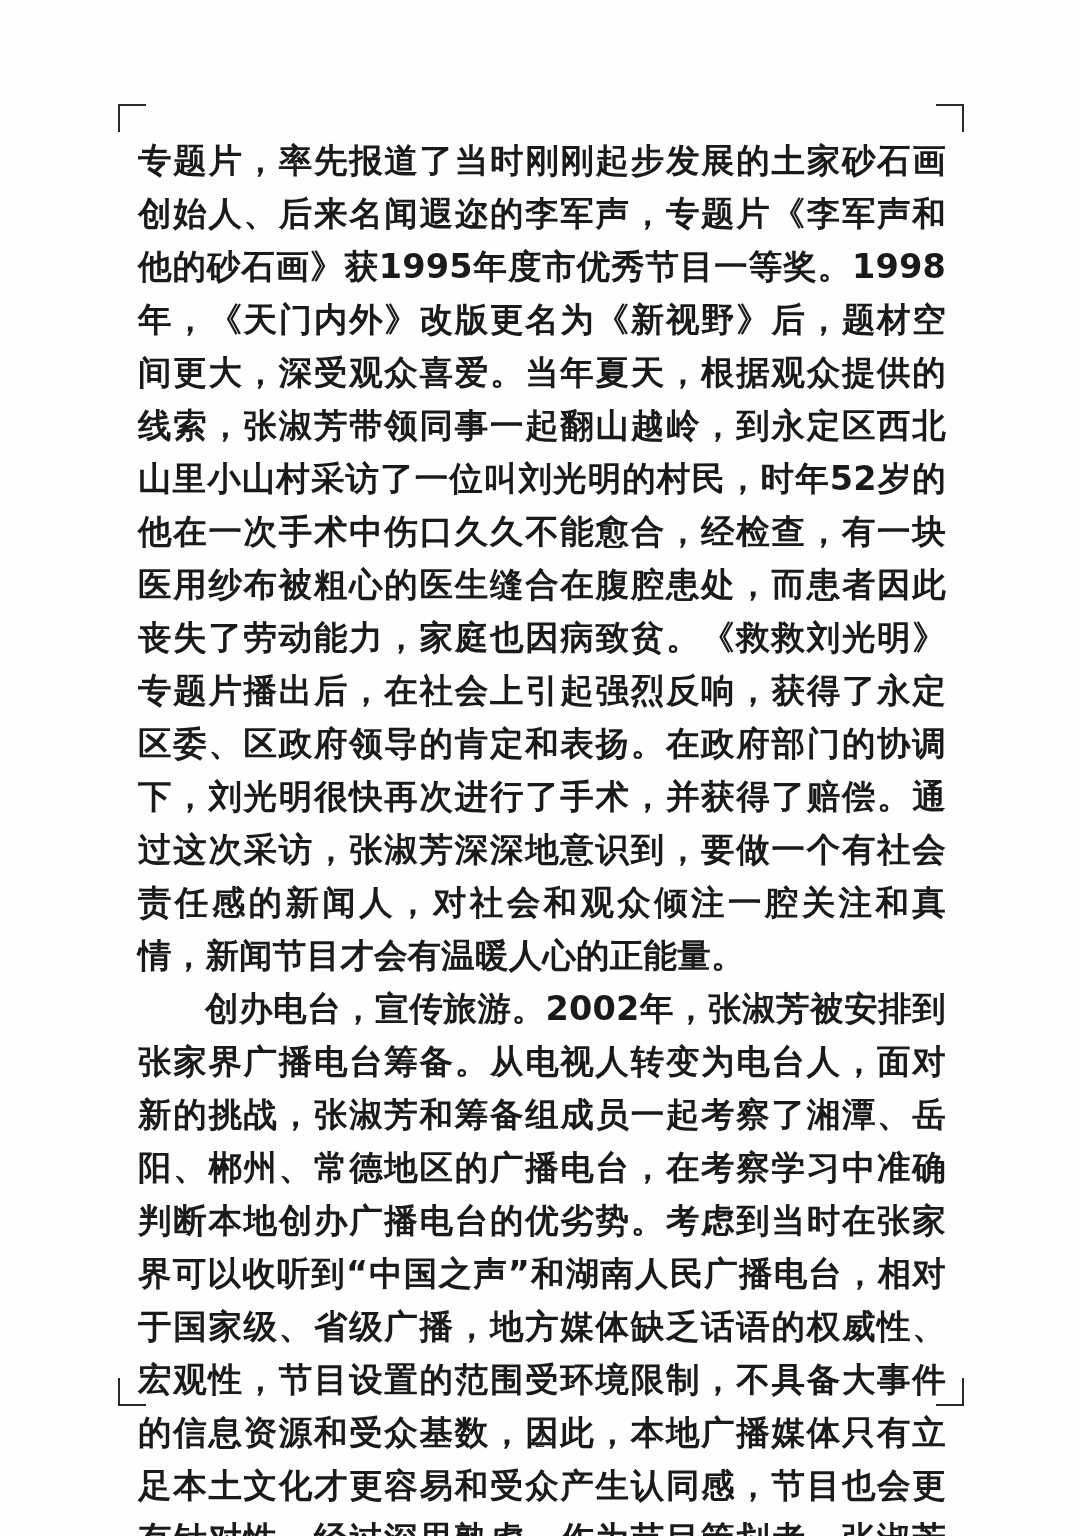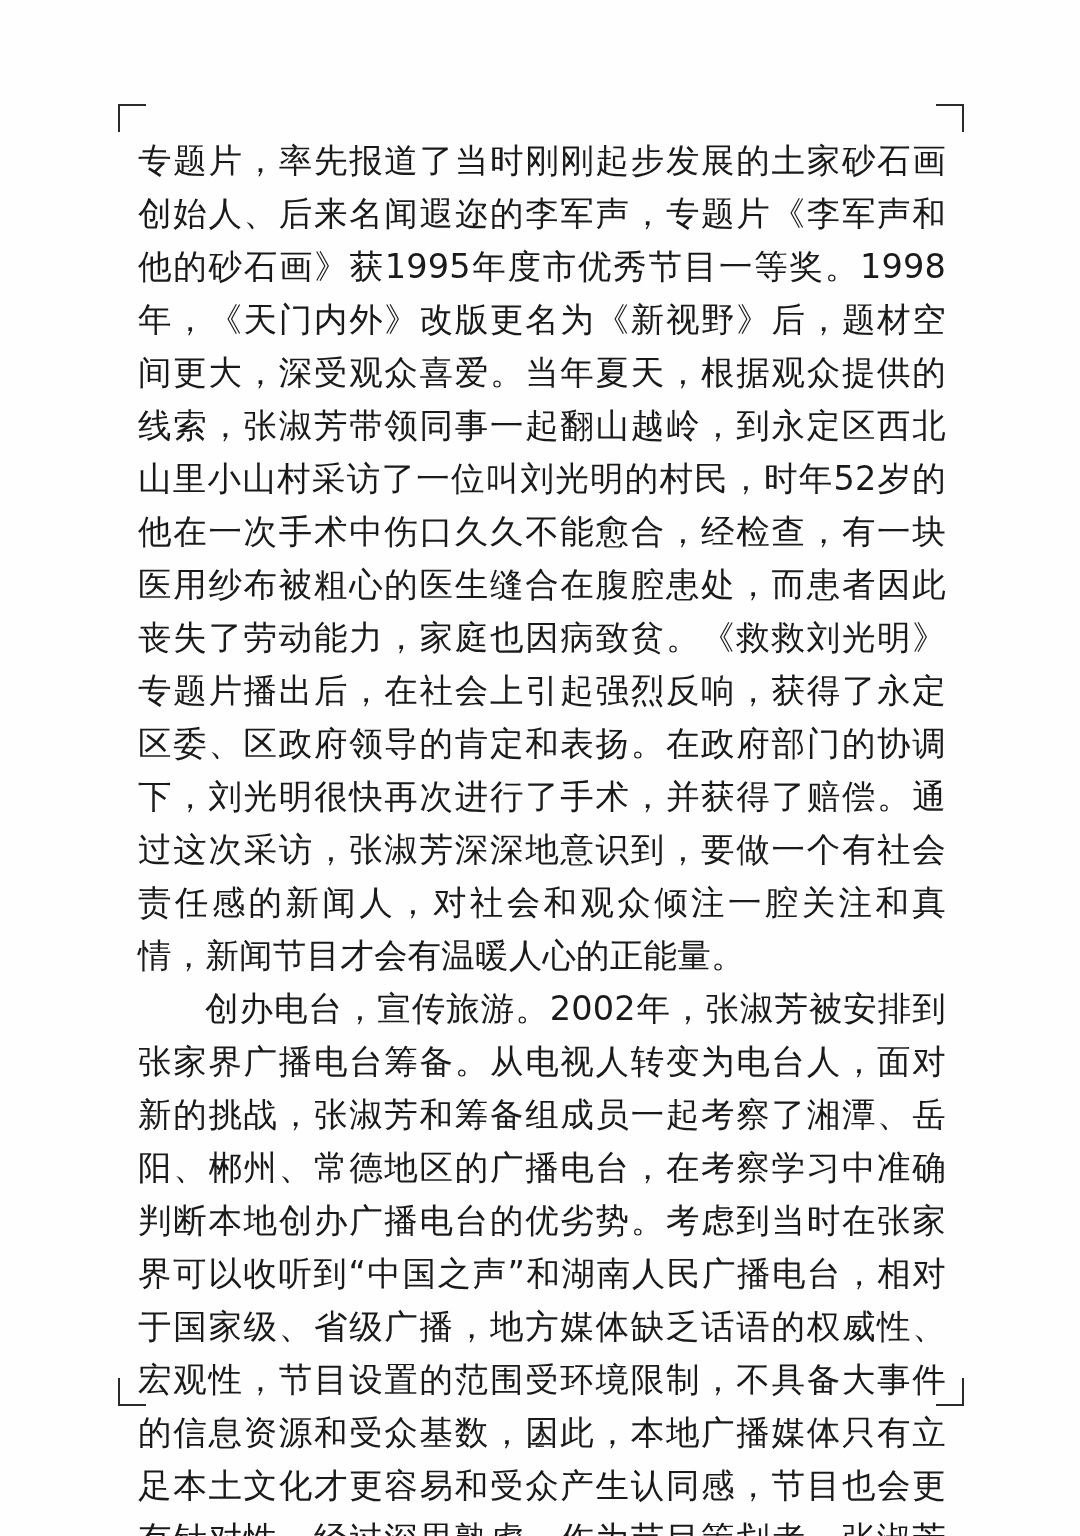--- a/index.html
+++ b/index.html
@@ -38,21 +38,21 @@
     width: 808px;
   }
   .para {
     margin: 0;
     font-size: 33.5px;
     line-height: 53px;
     color: #1a1a1a;
     text-align: justify;
     text-justify: inter-character;
     letter-spacing: 0.2px;
-    font-weight: 400;
+    font-weight: 700;
   }
   .para.indent {
     text-indent: 2em;
   }
   .pagenum {
     position: absolute;
     left: 0;
     top: 1428px;
     width: 1080px;
     text-align: center;

